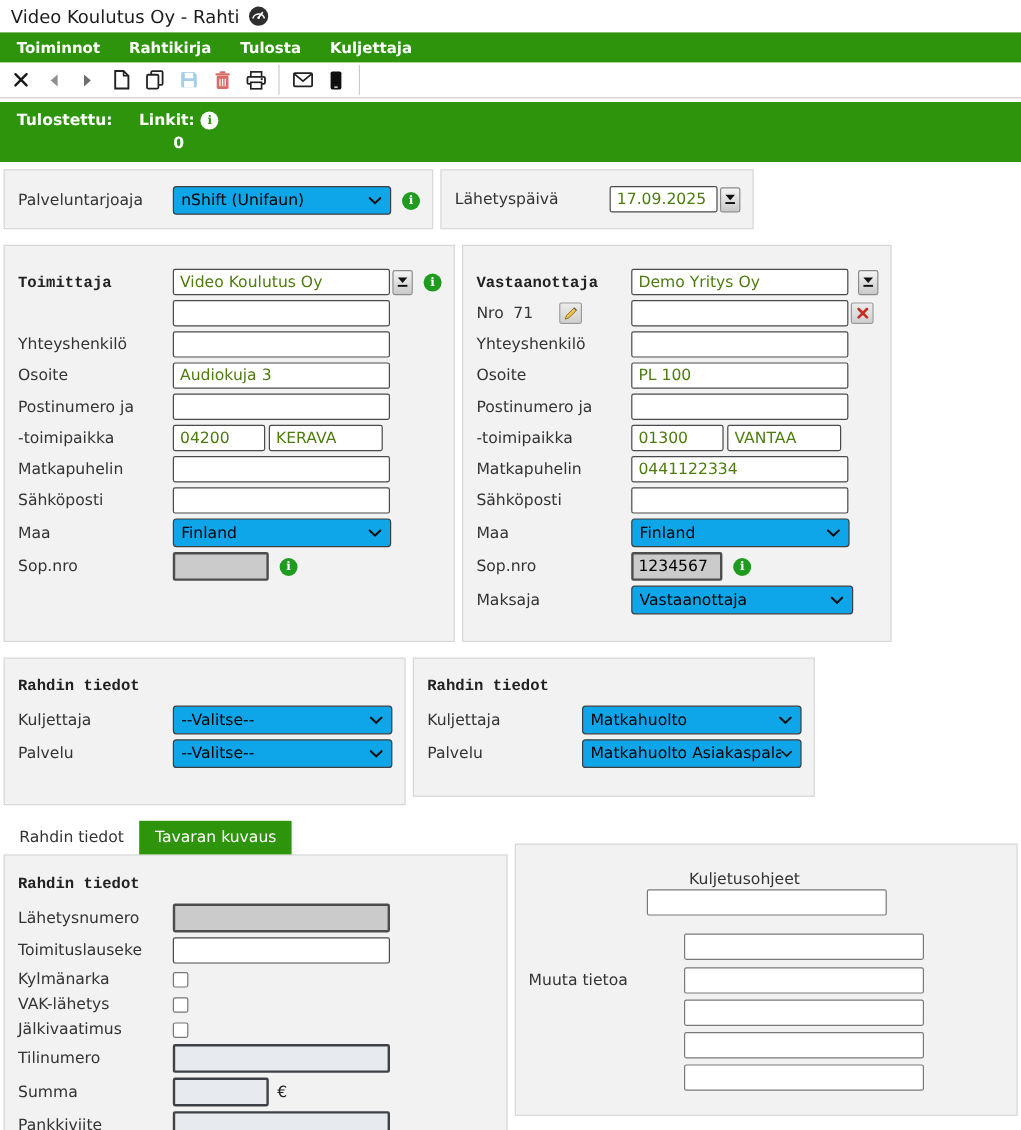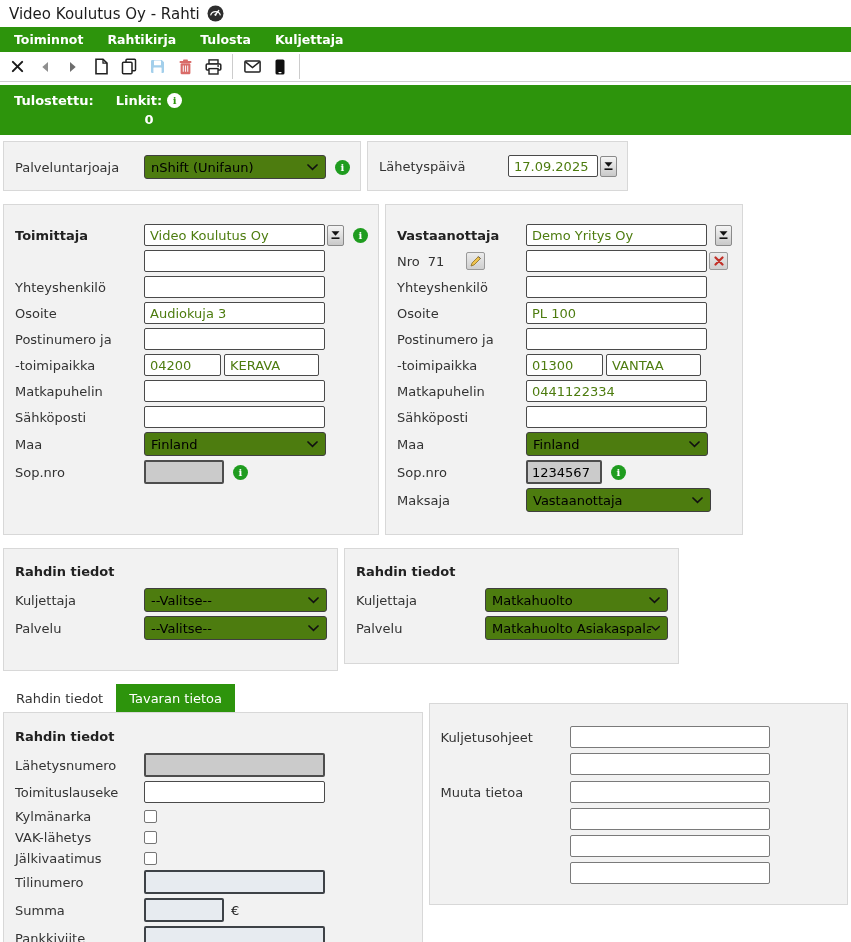--- a/index.html
+++ b/index.html
@@ -51,35 +51,35 @@
   .row3 .panel{padding-top:15px;}
   .row3 .panel.tall{padding-bottom:26px;}
   .row3 .panel.short{padding-bottom:19px;}
   .bottom-row{align-items:flex-start;}
   .notes-offset{padding-top:25px;}
   .panel-details{height:290px;padding-top:16px;}
   .panel-notes{padding-top:22px;padding-bottom:20px;}
   
   .frow{display:flex;align-items:center;margin-bottom:4px;min-height:22px;}
   .lbl{width:129px;flex:none;color:var(--lbl);}
-  .lbl.b, .heading{font-weight:bold;color:#222;}
+  .lbl.b, .heading{font-weight:bold;color:#222;font-family:Liberation Mono, monospace;}
   .heading{margin-bottom:9px;}
   .ip{height:22px;border:1px solid var(--input-border);border-radius:2px;background:#fff;
     font:inherit;color:#4d7c0f;padding:0 5px;width:181px;}
   .ip.postal{width:77px;}
   .ip.city{width:95px;margin-left:3px;}
   .ip.date{width:90px;}
   .ip.note{width:200px;border-color:#7a7a7a;}
   .dis-grey{height:24px;width:80px;background:#cbcbcb;border:2px solid #4d4d4d;border-radius:2px;
     font:inherit;color:#000;padding:0 4px;}
   .dis-grey.wide{width:181px;}
   .dis-grey.num{width:76px;}
   .dis-light{height:24px;width:181px;background:#e7ebf0;border:2px solid #3e4247;border-radius:2px;}
   .dis-light.small{width:80px;}
-  .select{height:24px;width:182px;border:1px solid #3f3f3f;border-radius:3px;background:#4d7c0f;
+  .select{height:24px;width:182px;border:1px solid #3f3f3f;border-radius:3px;background:#0ea5e9;
     display:flex;align-items:center;justify-content:space-between;padding:0 7px 0 6px;
     color:#000;cursor:pointer;}
   .select.w197{width:183px;}
   .select.w185{width:185px;}
   .select .sval{white-space:nowrap;overflow:hidden;}
   .combo-btn{width:17px;height:21px;margin-left:2px;border:1px solid #8a8a8a;border-radius:2px;
     background:linear-gradient(#f5f5f5,#c9c9c9);display:flex;align-items:center;justify-content:center;
     cursor:pointer;flex:none;}
   .combo-btn.gap8{margin-left:8px;}
   .mini-btn{width:19px;height:18px;border:1px solid #999;border-radius:2px;
@@ -411,21 +411,21 @@
             </svg>
         </span>
       </div>
     </div>
   </div>
 
   <div class="grid-row bottom-row">
     <div class="col">
       <div class="tabbar">
         <span class="tab">Rahdin tiedot</span>
-        <span class="tab active">Tavaran tietoa</span>
+        <span class="tab active">Tavaran kuvaus</span>
       </div>
       <div class="panel panel-details">
         <div class="heading">Rahdin tiedot</div>
         <div class="frow">
           <span class="lbl">Lähetysnumero</span>
           <input class="dis-grey wide" disabled="" style="">
         </div>
         <div class="frow">
           <span class="lbl">Toimituslauseke</span>
           <input class="ip" style="">
@@ -454,21 +454,21 @@
         <div class="frow">
           <span class="lbl">Pankkiviite</span>
           <input class="dis-light" disabled="" style="">
         </div>
 
       </div>
     </div>
 
     <div class="col notes-offset">
       <div class="panel panel-notes">
-        <div class="frow" style="margin-bottom:5px;">
+        <div class="frow" style="margin-bottom:15px;flex-direction:column;">
           <span class="lbl">Kuljetusohjeet</span>
           <input class="ip note" style="">
         </div>
         <div class="frow" style="margin-bottom:6px;">
           <span class="lbl"></span>
           <input class="ip note" style="">
         </div>
         <div class="frow" style="margin-bottom:5px;">
           <span class="lbl">Muuta tietoa</span>
           <input class="ip note" style="">

